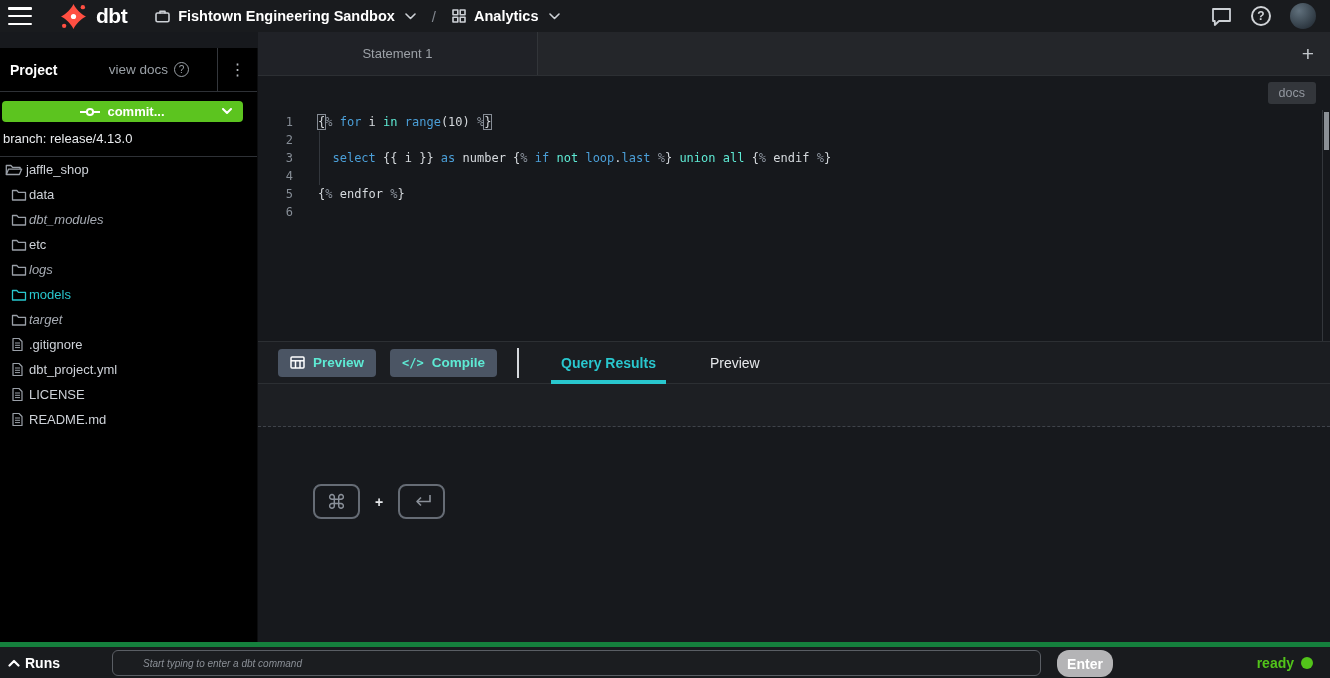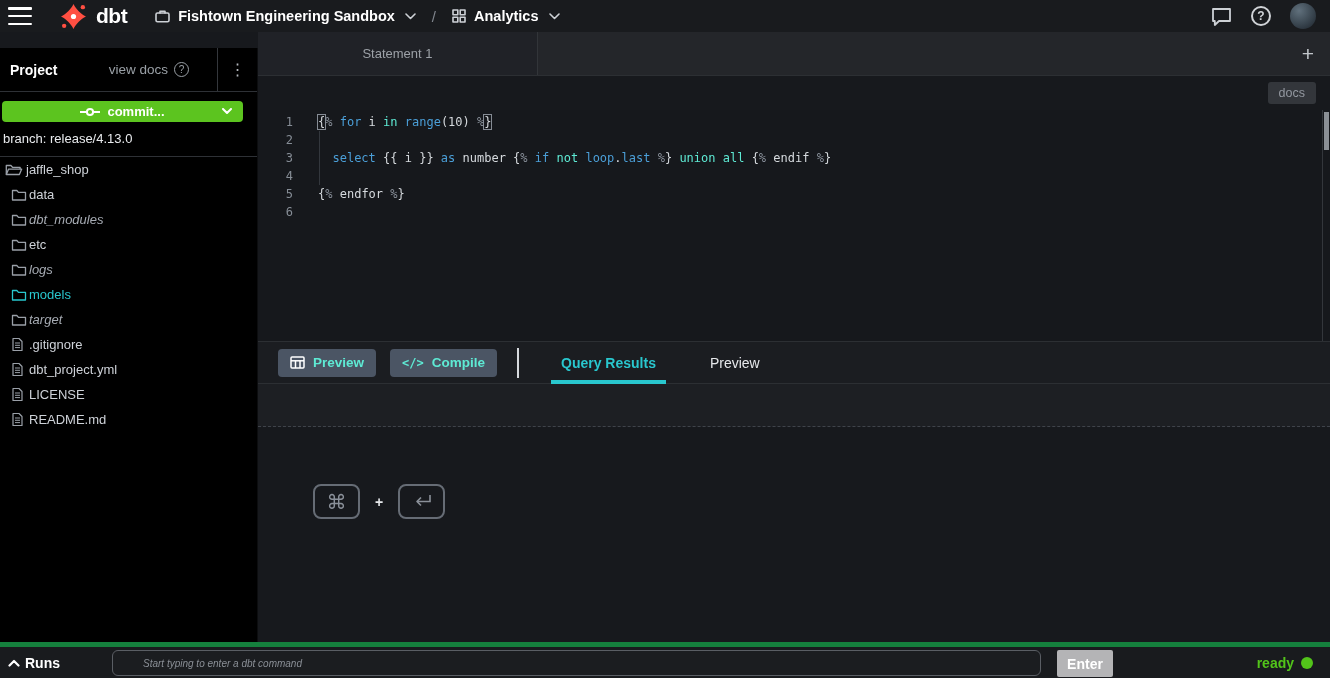--- a/index.html
+++ b/index.html
@@ -78,21 +78,21 @@
   .key { width:47px; height:35px; border:2px solid #666c75; border-radius:8px; display:flex; align-items:center; justify-content:center; color:#8a9099; }
   .key-cmd { font-family:"DejaVu Sans",sans-serif; font-size:20px; }
   .key-plus { color:#e6e8eb; font-size:14px; font-weight:bold; }
   .hint { margin-top:20px; font-style:italic; font-size:15px; color:#eceef0; }
 
   
   .statusbar { position:absolute; bottom:0; left:0; width:1330px; height:36px; background:#191b1e; border-top:5px solid #15803d; }
   .runs { position:absolute; left:8px; top:0; height:32px; display:flex; align-items:center; gap:5px; color:#fff; font-weight:bold; font-size:14px; cursor:pointer; }
   .cmd-input { position:absolute; left:112px; top:3px; width:929px; height:26px; background:#1b1d20; border:1px solid #5a5e64; border-radius:6px; color:#ddd; font-size:10px; padding:0 30px; outline:none; font-family:"Liberation Sans",sans-serif;font-style:italic; }
   .cmd-input::placeholder { color:#8a8f96; }
-  .enter-btn { position:absolute; left:1057px; top:3px; width:56px; height:27px; background:#b4b4b6; border:none; border-radius:2px; color:#fff; font-weight:bold; font-size:14px; cursor:pointer; font-family:"Liberation Sans",sans-serif; }
+  .enter-btn { position:absolute; left:1057px; top:3px; width:56px; height:27px; background:#b4b4b6; border:none; border-radius:12px; color:#fff; font-weight:bold; font-size:14px; cursor:pointer; font-family:"Liberation Sans",sans-serif; }
   .ready { position:absolute; right:17px; top:0; height:32px; display:flex; align-items:center; gap:7px; color:#52c41a; font-weight:bold; font-size:14px; }
   .ready-dot { width:12px; height:12px; border-radius:50%; background:#52c41a; }
 </style>
 </head>
 <body>
 
 <div class="topbar">
   <div class="hamburger">
       <div></div>
       <div></div>

